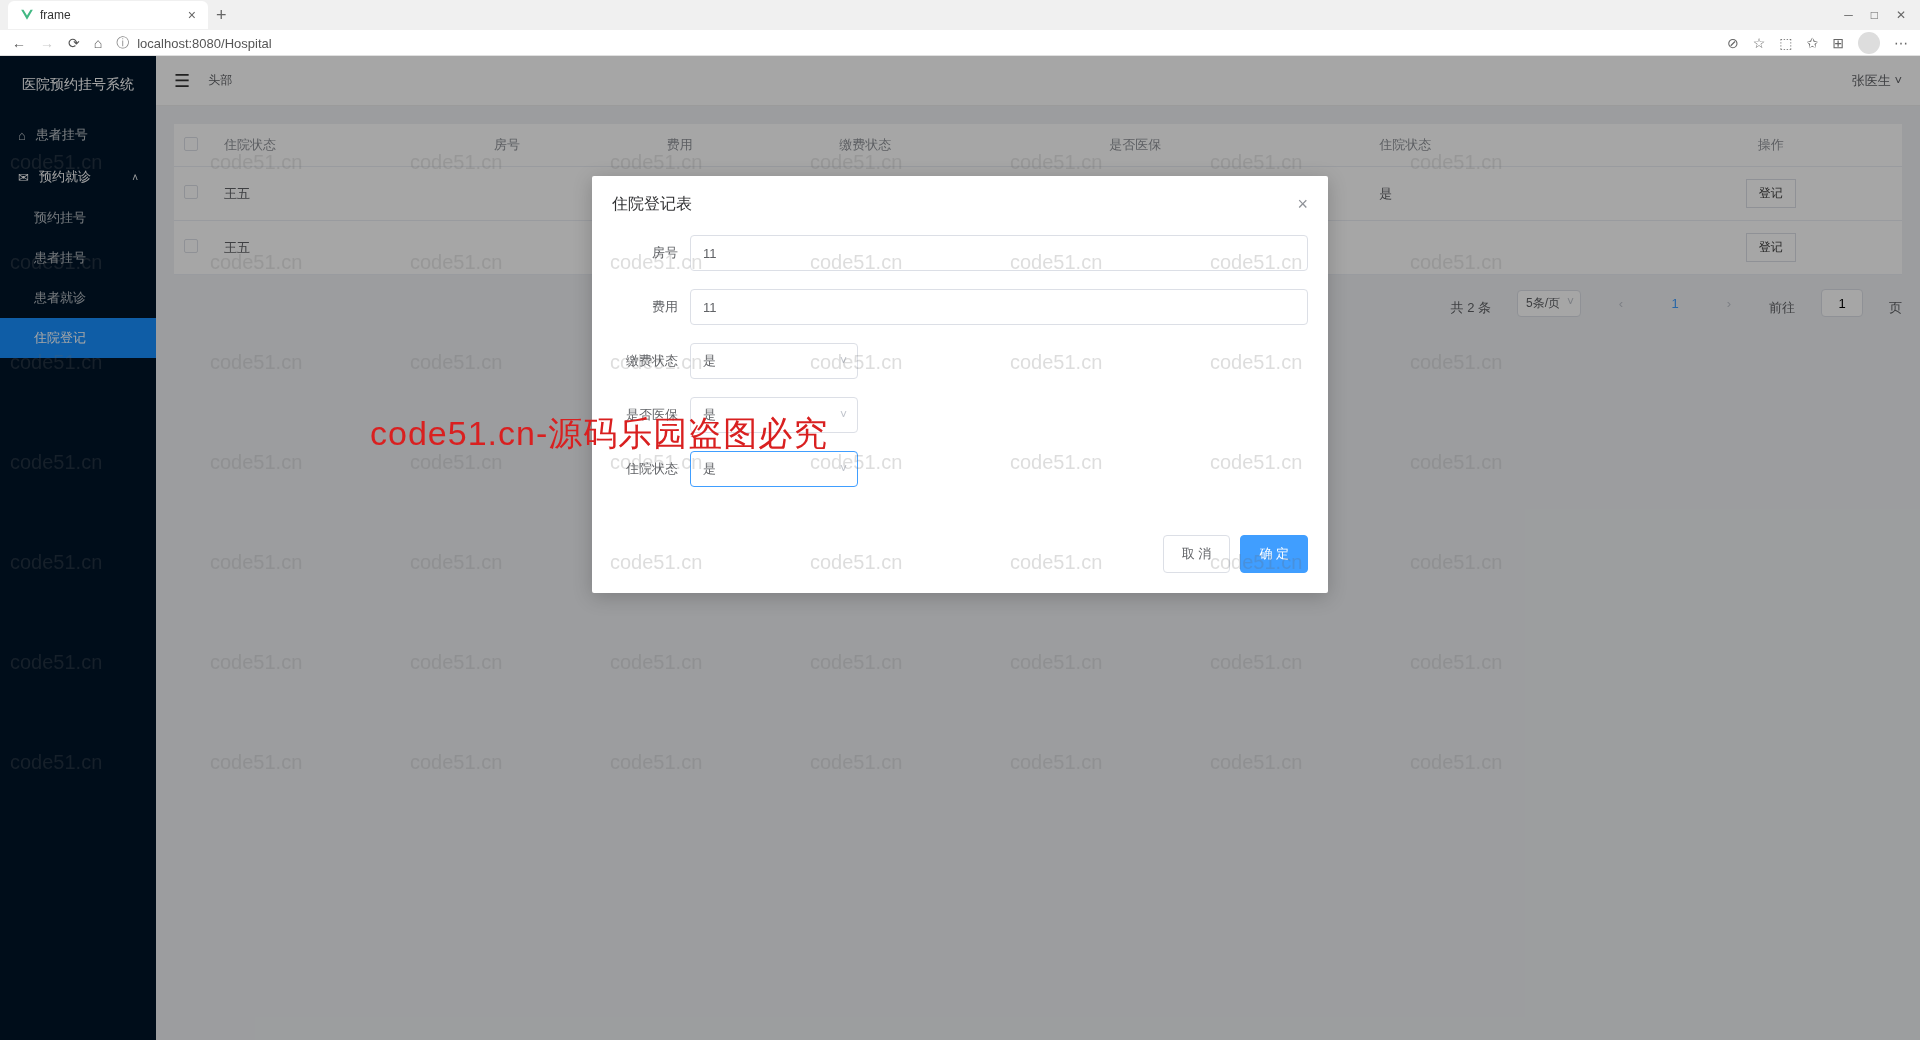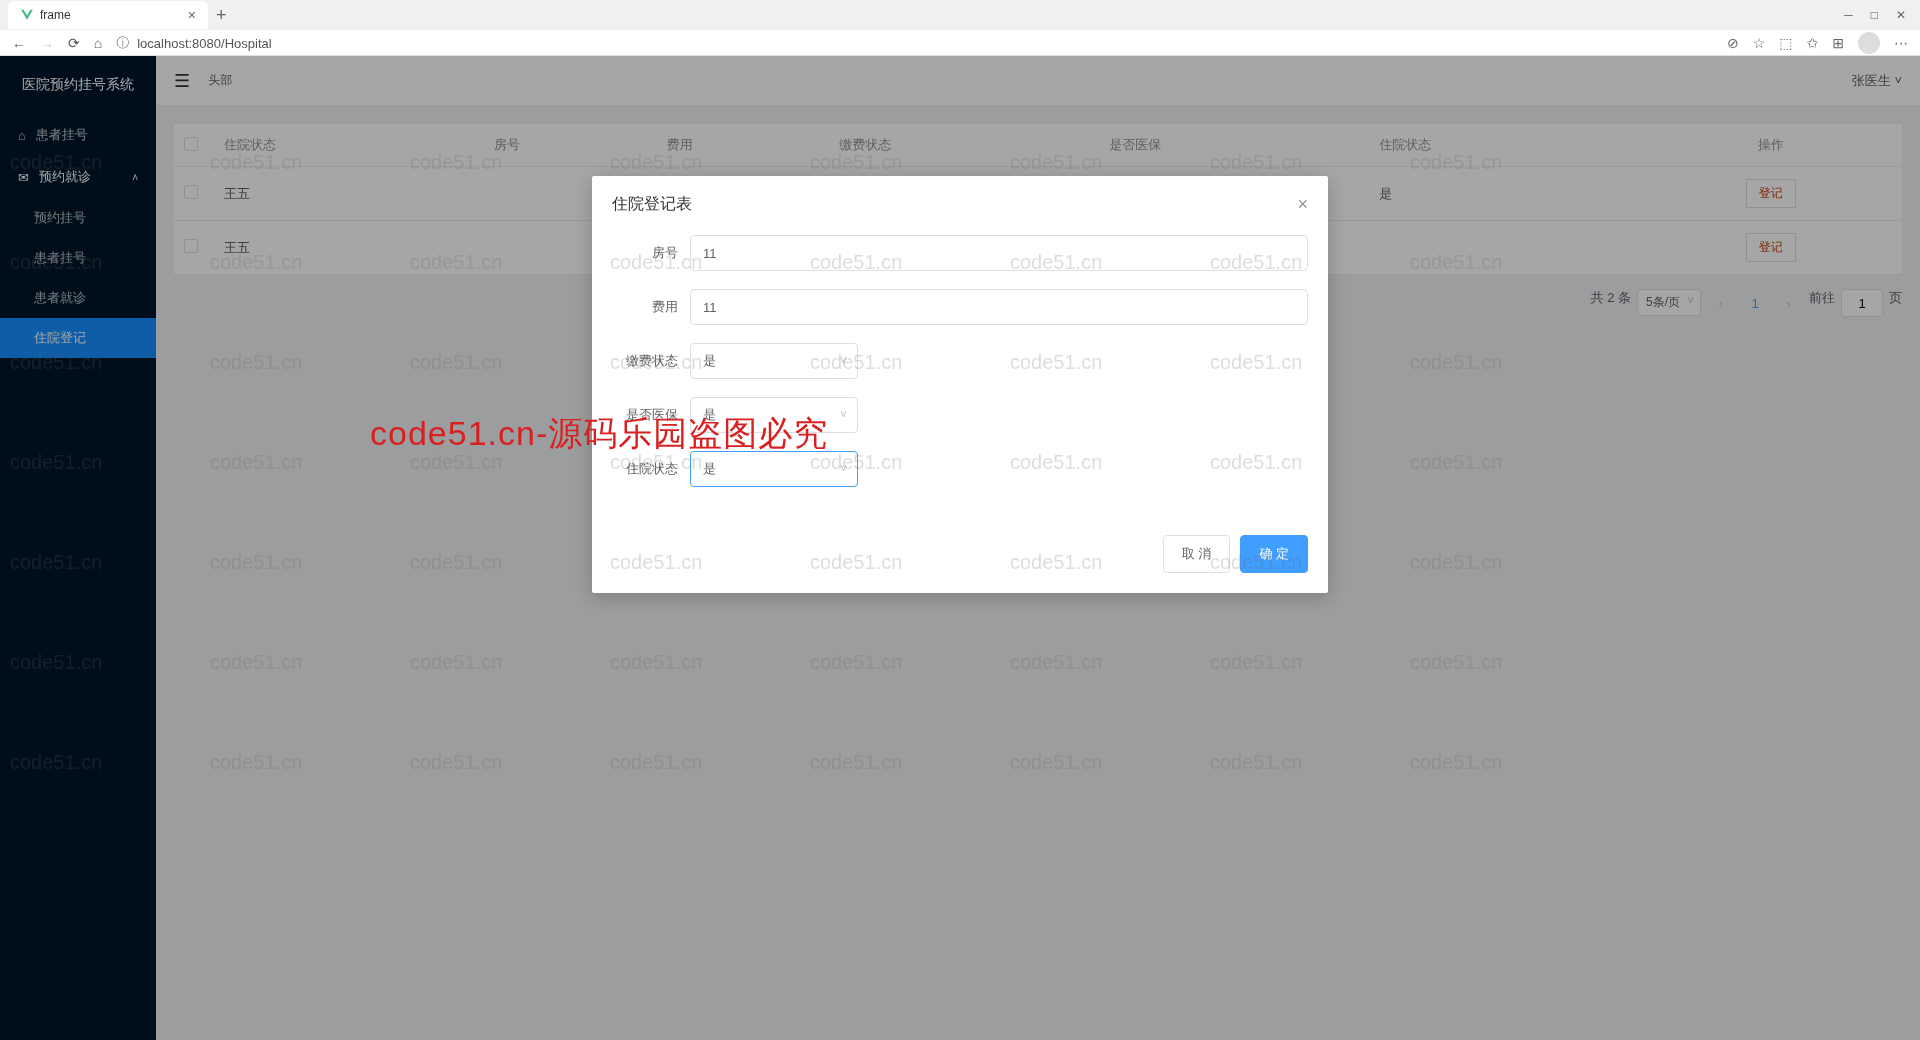--- a/index.html
+++ b/index.html
@@ -29,22 +29,22 @@
 .main{flex:1;background:#f0f2f5;overflow:hidden}
 .top-bar{height:50px;background:#fff;display:flex;align-items:center;padding:0 18px;border-bottom:1px solid #eee}
 .hamburger{font-size:18px;color:#333;cursor:pointer;margin-right:18px}
 .top-title{font-size:12px;color:#606266}
 .user-dd{margin-left:auto;font-size:13px;color:#606266;cursor:pointer}
 .content{padding:18px}
 .table{background:#fff;width:100%;border-collapse:collapse}
 .table th,.table td{padding:12px 10px;text-align:left;font-size:13px;color:#606266;border-bottom:1px solid #ebeef5}
 .table th{font-weight:500;color:#909399}
 .chk{width:14px;height:14px;border:1px solid #dcdfe6;border-radius:2px;display:inline-block}
-.op-btn{padding:5px 12px;border:1px solid #dcdfe6;border-radius:0;background:#fff;font-size:12px;color:#c2410c;cursor:pointer}
-.pagination{display:flex;justify-content:flex-end;align-items:flex-start;gap:6px;padding:14px 0;font-size:13px;color:#606266}
+.op-btn{padding:5px 12px;border:1px solid #dcdfe6;border-radius:0;background:#fff;font-size:12px;color:#404040;cursor:pointer}
+.pagination{display:flex;justify-content:flex-end;align-items:flex-end;gap:26px;padding:14px 0;font-size:13px;color:#606266}
 .pg-select{padding:4px 20px 4px 8px;border:1px solid #dcdfe6;border-radius:4px;background:#fff;font-size:12px;position:relative}
 .pg-btn{width:28px;height:28px;display:flex;align-items:center;justify-content:center;color:#c0c4cc;cursor:pointer}
 .pg-num{width:28px;height:28px;display:flex;align-items:center;justify-content:center;color:#409eff;cursor:pointer}
 .pg-input{width:42px;height:28px;border:1px solid #dcdfe6;border-radius:4px;text-align:center;font-size:13px}
 .overlay{position:absolute;inset:0;background:rgba(0,0,0,0.35);display:flex;align-items:flex-start;justify-content:center;padding-top:120px}
 .dialog{width:736px;background:#fff;border-radius:2px;box-shadow:0 4px 20px rgba(0,0,0,0.2)}
 .dlg-header{padding:18px 20px 10px;display:flex;align-items:center}
 .dlg-title{font-size:16px;color:#303133}
 .dlg-close{margin-left:auto;color:#909399;cursor:pointer;font-size:18px}
 .dlg-body{padding:10px 20px 20px}

